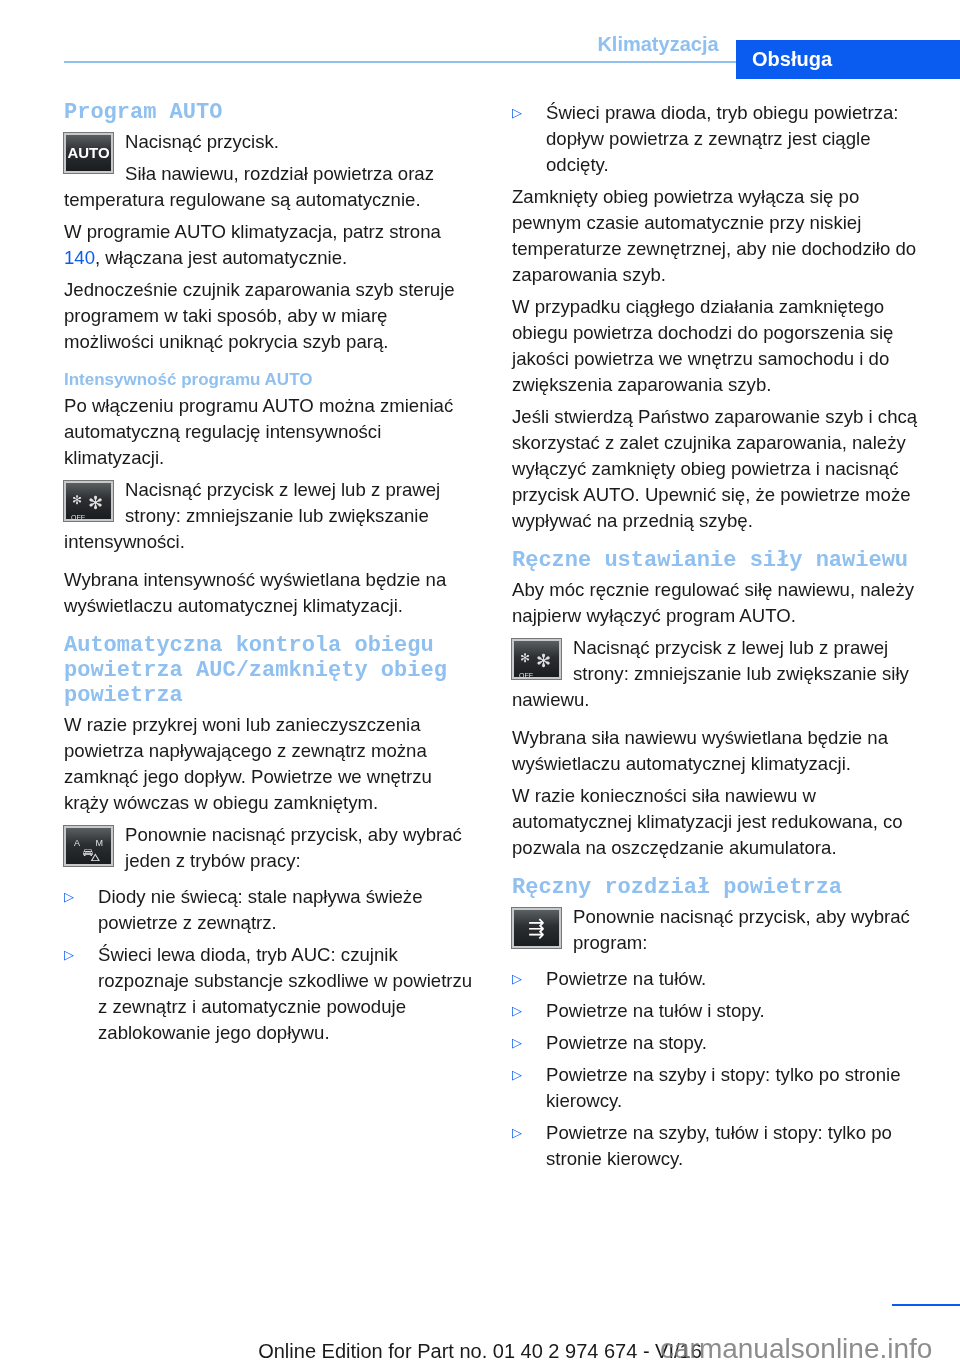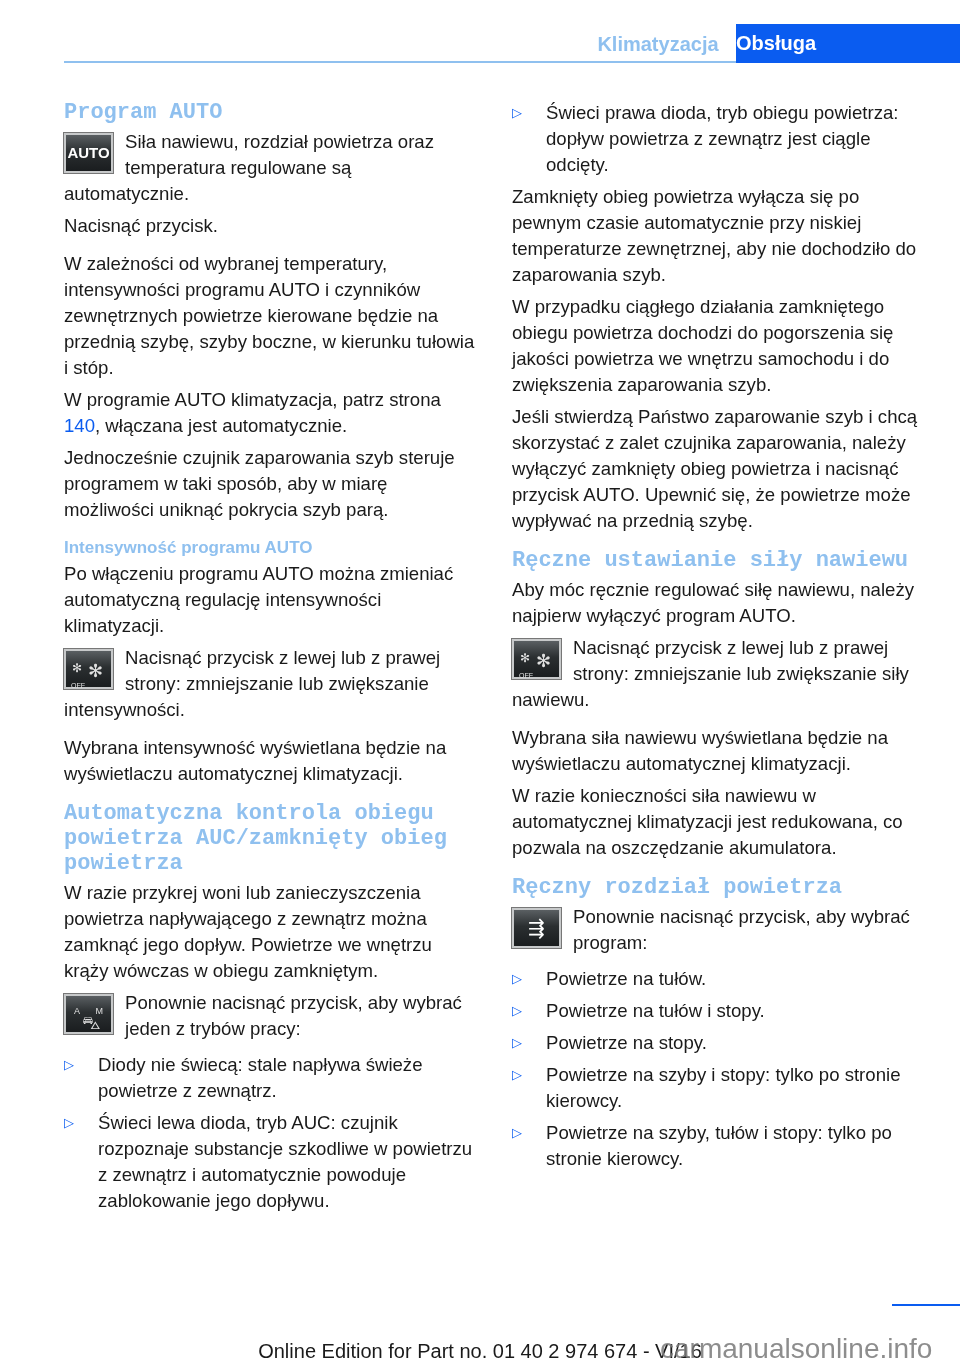--- a/index.html
+++ b/index.html
@@ -2,21 +2,21 @@
 <html><head>
 <meta charset="utf-8">
 <style>
   html, body { margin: 0; padding: 0; }
   body {
     width: 960px; height: 1362px; background: #ffffff; position: relative; overflow: hidden;
     font-family: "Liberation Sans", sans-serif; color: #1a1a1a;
   }
   .header-line { position: absolute; left: 64px; top: 61px; width: 896px; height: 2px; background: #8fc0ef; }
   .tab-section { position: absolute; left: 580px; top: 26px; height: 36px; width: 156px; color: #8fc0ef; font-weight: bold; font-size: 20px; line-height: 36px; text-align: center; }
-  .tab-chapter { position: absolute; left: 736px; top: 24px; height: 39px; width: 224px; background: #0a5cf0; color: #ffffff; font-weight: bold; font-size: 20px; line-height: 39px; box-sizing: border-box; }
+  .tab-chapter { position: absolute; left: 736px; top: 40px; height: 39px; width: 224px; background: #0a5cf0; color: #ffffff; font-weight: bold; font-size: 20px; line-height: 39px; padding-left: 16px; box-sizing: border-box; }
 
   .col { position: absolute; top: 100px; width: 416px; font-size: 18.6px; line-height: 26px; }
   .col-left { left: 64px; }
   .col-right { left: 512px; width: 418px; }
 
   .h2 { color: #8fc0ef; font-weight: bold; font-size: 22px; line-height: 25px; margin: 0 0 4px 0; font-family: Liberation Mono, monospace; }
   .h3 { color: #8fc0ef; font-weight: bold; font-size: 17px; line-height: 26px; margin: 12px 0 0 0; }
   p { margin: 0 0 6px 0; }
   .sp { margin-top: 12px; }
   .link { color: #0a5cf0; }
@@ -45,24 +45,23 @@
 <div class="header-line"></div>
 <div class="tab-section">Klimatyzacja</div>
 <div class="tab-chapter">Obsługa</div>
 
 <div class="col col-left">
   <div class="h2">Program AUTO</div>
   <div class="btnrow">
     <div class="btnimg">
         <span>AUTO</span>
       </div>
+    <p>Nacisnąć przycisk.</p>
     <p>Siła nawiewu, rozdział powietrza oraz temperatura regulowane są automatycznie.</p>
-    <p>Nacisnąć przycisk.</p>
   </div>
-  <p class="sp">W zależności od wybranej temperatury, intensywności programu AUTO i czynników zewnętrznych powietrze kierowane będzie na przednią szybę, szyby boczne, w kierunku tułowia i stóp.</p>
   <p><span>W programie AUTO klimatyzacja, patrz strona </span><span class="link">140</span><span>, włączana jest automatycznie.</span></p>
   <p>Jednocześnie czujnik zaparowania szyb steruje programem w taki sposób, aby w miarę możliwości uniknąć pokrycia szyb parą.</p>
 
   <div class="h3">Intensywność programu AUTO</div>
   <p>Po włączeniu programu AUTO można zmieniać automatyczną regulację intensywności klimatyzacji.</p>
   <div class="btnrow">
     <div class="btnimg">
       <span class="sm" style="left:6px;top:4px;font-size:12px;">✻</span>
       <span class="sm" style="left:5px;top:22px;font-size:7px;">OFF</span>
       <span class="sm" style="right:8px;top:7px;font-size:18px;">✻</span>

